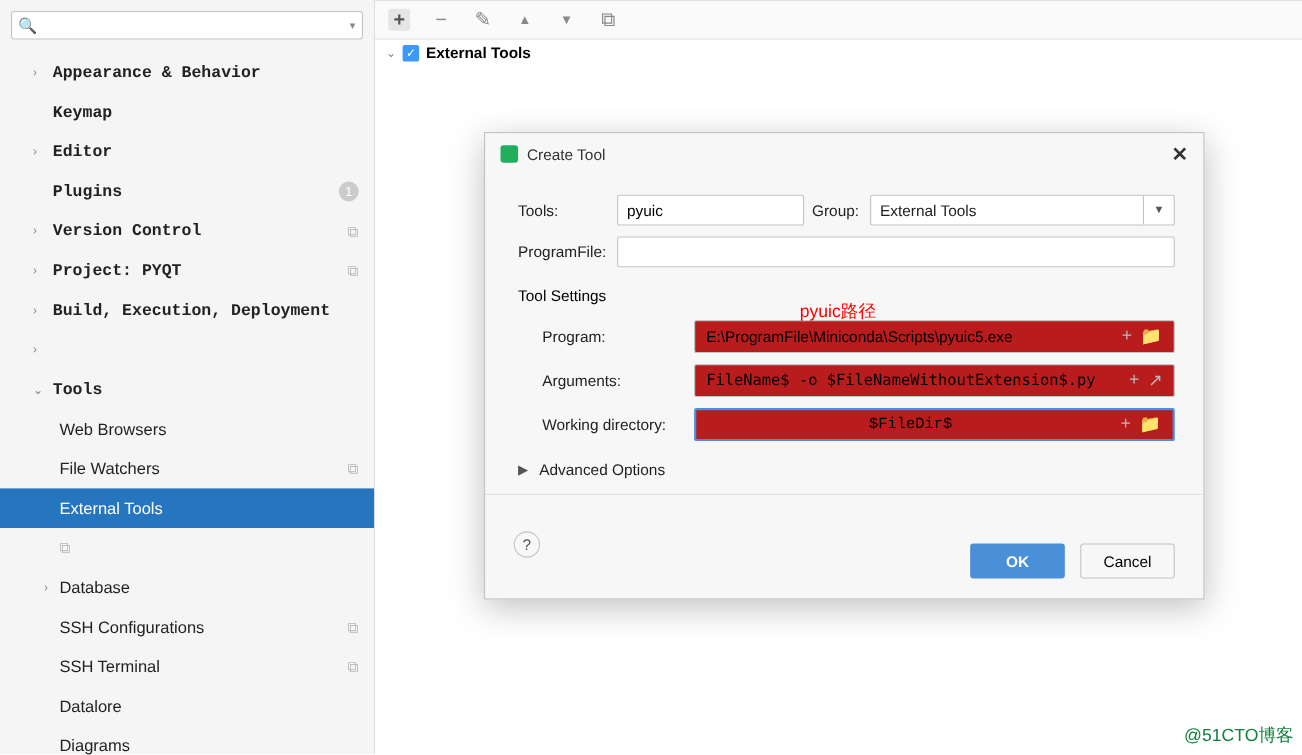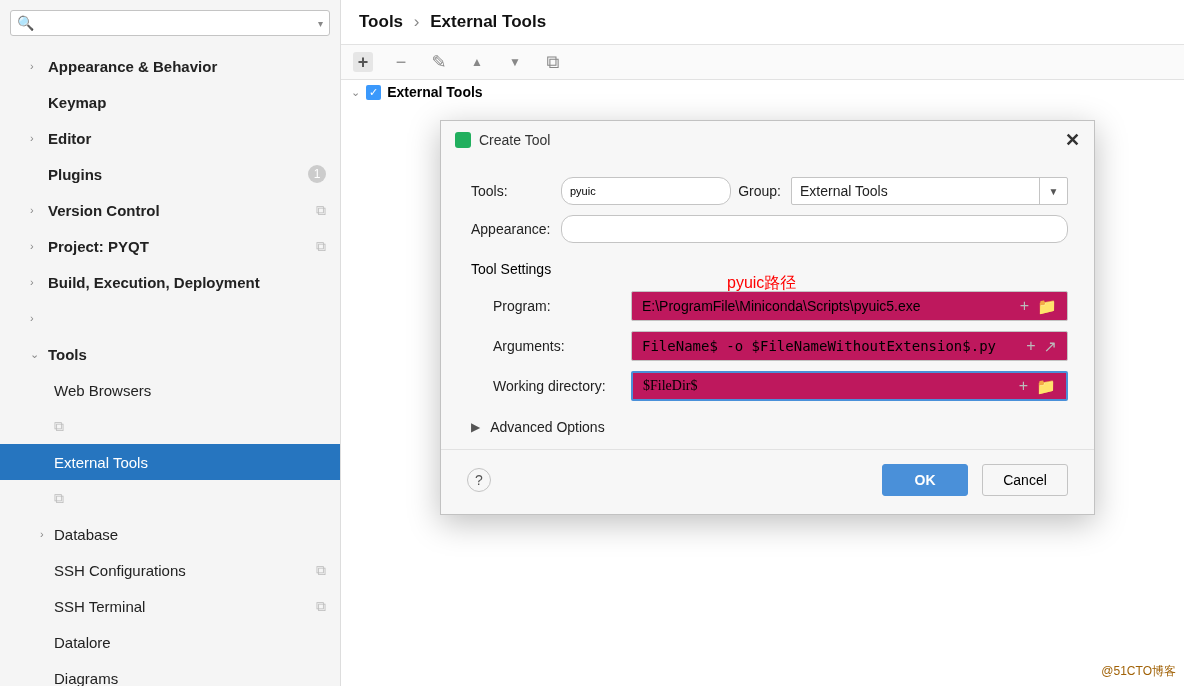--- a/index.html
+++ b/index.html
@@ -6,21 +6,21 @@
   body { margin: 0; background: #fff; width: 1184px; height: 686px; overflow: hidden; position: relative; }
   .app { display: flex; height: 100%; }
   .sidebar { width: 341px; background: #f5f5f5; border-right: 1px solid #ddd; display: flex; flex-direction: column; }
   .search-wrap { padding: 10px 10px 4px 10px; }
   .search-box { display: flex; align-items: center; border: 1px solid #c4c4c4; border-radius: 3px; background: #fff; padding: 2px 6px; height: 26px; }
   .search-box span.gl { color: #aaa; font-size: 14px; }
   .search-box input { border: none; outline: none; flex: 1; font-size: 13px; padding-left: 4px; }
   .tree { flex: 1; overflow-y: auto; padding-top: 8px; }
   .row { display: flex; align-items: center; height: 36px; padding: 0 14px 0 14px; font-size: 15px; color: #222; cursor: pointer; }
   .row .arrow { width: 18px; color: #888; font-size: 11px; user-select: none; }
-  .row.bold .label { font-weight: 700; }
+  .row.bold .label { font-weight: 700; font-family: Liberation Mono, monospace; }
   .row .label { flex: 1; }
   .row .badge { background: #ccc; color: #fff; border-radius: 50%; width: 18px; height: 18px; font-size: 12px; display: inline-flex; align-items: center; justify-content: center; }
   .row .tail-icon { color: #bbb; font-size: 14px; }
   .row.selected { background: #2675bf; color: #fff; }
   .row.selected .label, .row.selected .tail-icon, .row.selected .arrow { color: #fff; }
   .depth-1 { padding-left: 30px; }
   .depth-2 { padding-left: 40px; }
   .depth-2 .arrow { width: 14px; }
   .main { flex: 1; background: #fff; display: flex; flex-direction: column; }
   .breadcrumb { padding: 12px 18px; font-size: 17px; font-weight: 700; color: #111; }
@@ -33,40 +33,40 @@
   .tool-tree .chk { width: 15px; height: 15px; background: #3b99fc; border-radius: 2px; display: inline-flex; align-items: center; justify-content: center; color: #fff; font-size: 11px; }
   .tool-tree .glabel { font-weight: 700; }
   .dialog-wrap { position: absolute; left: 440px; top: 120px; width: 655px; background: #f7f7f7; border: 1px solid #c2c2c2; box-shadow: 0 8px 30px rgba(0,0,0,0.25); }
   .dialog-title { display: flex; align-items: center; padding: 8px 14px; font-size: 14px; color: #333; }
   .dialog-title .app-ico { width: 16px; height: 16px; background: #21af5e; border-radius: 3px; margin-right: 8px; position: relative; }
   .dialog-title .close { margin-left: auto; font-size: 18px; font-weight: 700; color: #333; cursor: pointer; }
   .dialog-body { padding: 8px 26px 14px 30px; }
   .form-row { display: flex; align-items: center; margin: 10px 0; font-size: 14px; color: #222; }
   .lbl { width: 90px; }
   .lbl2 { width: 160px; padding-left: 22px; }
-  input.txt { height: 28px; border: 1px solid #c4c4c4; background: #fff; padding: 0 8px; font-size: 11px; outline: none; border-radius: 12px; }
+  input.txt { height: 28px; border: 1px solid #c4c4c4; background: #fff; padding: 0 8px; font-size: 14px; outline: none; border-radius: 2px; }
   input.txt:focus, .focused { border: 2px solid #4a90d9 !important; }
   .txt.small { width: 170px; }
   .wide { flex: 1; }
   .group-sel { flex: 1; display: flex; border: 1px solid #c4c4c4; background: #fff; border-radius: 2px; height: 28px; }
   .group-sel .val { flex: 1; padding: 0 8px; display: flex; align-items: center; font-size: 14px; }
   .group-sel .drop { width: 28px; border-left: 1px solid #c4c4c4; display: flex; align-items: center; justify-content: center; color: #555; font-size: 10px; cursor: pointer; }
   .section-head { font-size: 14px; margin-top: 18px; }
-  .input-wrap { flex: 1; display: flex; align-items: center; border: 1px solid #c4c4c4; background: #be185d; border-radius: 2px; height: 30px; padding: 0 6px 0 8px; }
+  .input-wrap { flex: 1; display: flex; align-items: center; border: 1px solid #c4c4c4; background: #b91c1c; border-radius: 2px; height: 30px; padding: 0 6px 0 8px; }
   .input-wrap input { border: none; outline: none; flex: 1; font-size: 14px; background: transparent; font-family: Consolas, monospace; }
   .input-wrap .tail { color: #bbb; margin: 0 4px; font-size: 16px; cursor: pointer; }
   .annot { position: absolute; color: #ff0000; font-size: 16px; font-family: "Microsoft YaHei", sans-serif; }
   .adv { display: flex; align-items: center; font-size: 14px; margin-top: 18px; color: #222; }
   .adv .tri { font-size: 12px; margin-right: 10px; color: #555; cursor: pointer; }
   .bottom-bar { border-top: 1px solid #e2e2e2; display: flex; align-items: center; padding: 14px 26px 18px 26px; gap: 14px; }
   .help-btn { width: 24px; height: 24px; border: 1px solid #c4c4c4; border-radius: 50%; display: flex; align-items: center; justify-content: center; font-size: 14px; color: #555; cursor: pointer; }
   .spacer { flex: 1; }
-  .button { height: 32px; min-width: 86px; border: 1px solid #c4c4c4; border-radius: 3px; display: inline-flex; align-items: center; justify-content: center; font-size: 14px; cursor: pointer; padding: 0 20px; }
+  .button { height: 32px; min-width: 86px; border: 1px solid #c4c4c4; border-radius: 3px; display: inline-flex; align-items: center; justify-content: center; font-size: 14px; cursor: pointer; padding: 0 20px; margin-top: 30px; }
   .button.primary { background: #4a90d9; border-color: #4a90d9; color: #fff; font-weight: 600; }
-  .watermark { position: absolute; right: 8px; bottom: 6px; color: #a16207; font-size: 12px; }
+  .watermark { position: absolute; right: 8px; bottom: 6px; color: #15803d; font-size: 16px; }
 </style>
 </head>
 <body>
 
 <div class="app">
   <div class="sidebar">
     <div class="search-wrap">
       <div class="search-box">
         <span class="gl">🔍</span>
         <input type="text" style="">
@@ -111,20 +111,21 @@
         <div class="row bold depth-1">
           <span class="arrow">⌄</span>
           <span class="label">Tools</span>
         </div>
         <div class="row depth-2">
           <span class="arrow"></span>
           <span class="label">Web Browsers</span>
         </div>
         <div class="row depth-2">
           <span class="arrow"></span>
+          <span class="label">File Watchers</span>
           <span class="tail-icon">⧉</span>
         </div>
         <div class="row selected depth-2">
           <span class="arrow"></span>
           <span class="label">External Tools</span>
         </div>
         <div class="row depth-2">
           <span class="arrow"></span>
           <span class="tail-icon">⧉</span>
         </div>
@@ -147,25 +148,20 @@
           <span class="label">Datalore</span>
         </div>
         <div class="row depth-2">
           <span class="arrow"></span>
           <span class="label">Diagrams</span>
         </div>
       </div>
   </div>
 
   <div class="main">
-    <div class="breadcrumb">
-      <span>Tools</span>
-      <span class="sep">›</span>
-      <span>External Tools</span>
-    </div>
     <div class="toolbar">
       <span class="btn add">+</span>
       <span class="btn">−</span>
       <span class="btn">✎</span>
       <span class="btn" style="font-size:12px;">▲</span>
       <span class="btn" style="font-size:12px;">▼</span>
       <span class="btn">⧉</span>
     </div>
     <div class="tool-tree">
       <span class="chev">⌄</span>
@@ -187,21 +183,21 @@
       <span class="lbl">Tools:</span>
       <input class="txt small" value="pyuic" style="">
       <span style="width:60px;text-align:right;padding-right:10px;">Group:</span>
       <div class="group-sel">
         <span class="val">External Tools</span>
         <span class="drop">▼</span>
       </div>
     </div>
 
     <div class="form-row">
-      <span class="lbl">Appearance:</span>
+      <span class="lbl">ProgramFile:</span>
       <input class="txt wide" value="" style="">
     </div>
 
     <div class="section-head">Tool Settings</div>
 
     <div class="annot" style="left:286px; top:152px;">pyuic路径</div>
 
     <div class="form-row" style="margin-top:14px;justify-content:space-between;">
       <span class="lbl2">Program:</span>
       <div class="input-wrap">
@@ -216,21 +212,21 @@
       <div class="input-wrap">
         <input value="FileName$ -o $FileNameWithoutExtension$.py" style="">
         <span class="tail">+</span>
         <span class="tail">↗</span>
       </div>
     </div>
 
     <div class="form-row">
       <span class="lbl2">Working directory:</span>
       <div class="input-wrap focused">
-        <input style="font-family: Liberation Serif, serif;" value="$FileDir$">
+        <input style="font-family: Liberation Mono, monospace; text-align: center;" value="$FileDir$">
         <span class="tail">+</span>
         <span class="tail">📁</span>
       </div>
     </div>
 
     <div class="adv">
       <span class="tri">▶</span>
       <span>Advanced Options</span>
     </div>
   </div>

